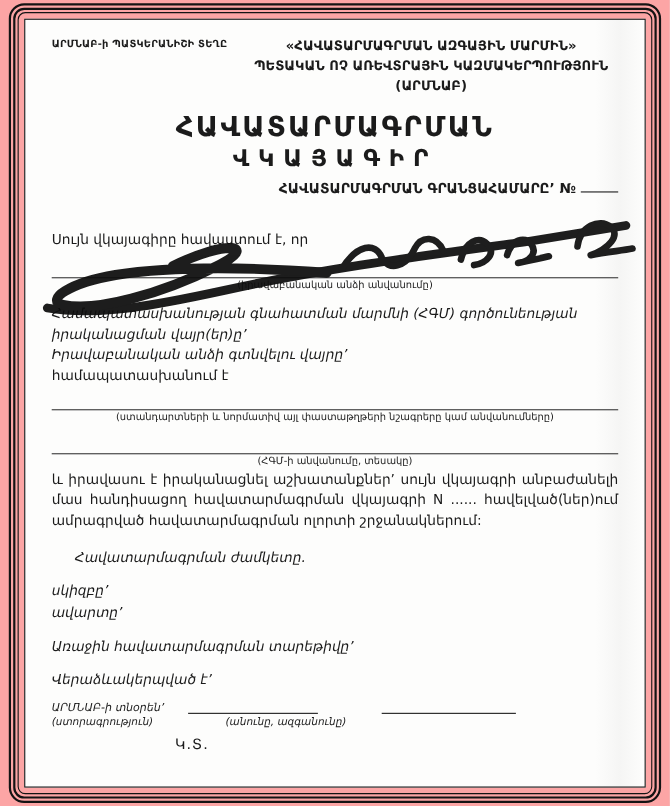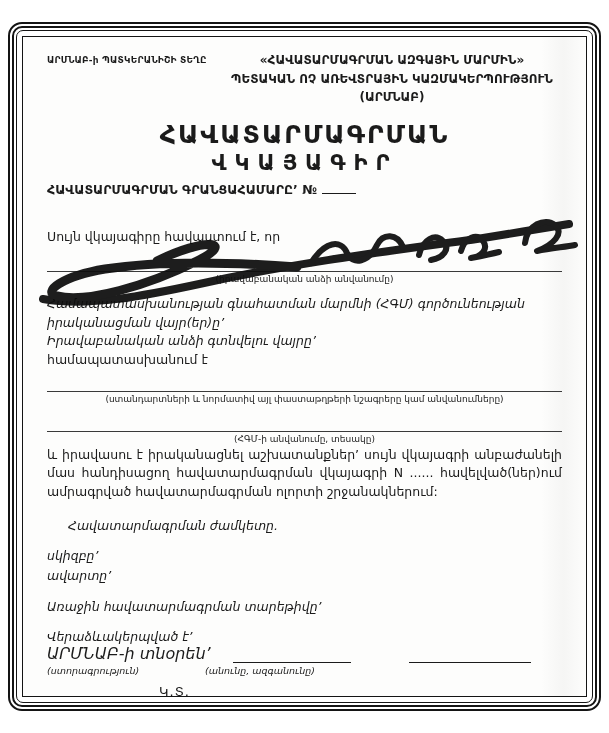--- a/index.html
+++ b/index.html
@@ -1,32 +1,32 @@
 <!DOCTYPE html>
 <html><head>
 <meta charset="utf-8">
 <style>
   * { margin:0; padding:0; box-sizing:border-box; }
   html,body { background:#e9e9e7; }
   body { font-family:"DejaVu Sans", sans-serif; color:#1b1b1b; }
-  .page { width:609px; height:733px; background:#ffffff; padding:22px 8px; position:relative; }
+  .page { width:609px; height:733px; background:#fca5a5; padding:3px 8px; position:relative; }
   .f1 { height:100%; border:2px solid #141414; border-radius:14px; padding:2px; }
   .f2 { height:100%; border:2px solid #141414; border-radius:10px; padding:2px; }
   .f3 { height:100%; border:1px solid #141414; border-radius:7px; padding:5px; }
   .content { height:100%; border:1px solid #141414; padding:12px 24px 8px 24px; position:relative; overflow:hidden; background:
     linear-gradient(90deg, rgba(0,0,0,0) 92%, rgba(120,120,120,.06) 96%, rgba(0,0,0,0) 100%), #fdfdfc; }
 
   .hdr { display:flex; align-items:flex-start; margin-top:2px; }
   .logo-ph { font-size:9px; font-weight:bold; letter-spacing:.2px; width:175px; padding-top:4px; white-space:nowrap; }
   .org { flex:1; text-align:center; font-weight:bold; font-size:12px; line-height:1.55; }
 
   .title { text-align:center; font-weight:bold; }
   .title-l1 { font-size:25px; letter-spacing:2px; margin-top:13px; }
   .title-l2 { font-size:21px; letter-spacing:8px; margin-top:2px; }
-  .subtitle { text-align:left; font-weight:bold; font-size:12.5px; margin-top:7px; }
+  .subtitle { text-align:right; font-weight:bold; font-size:12.5px; margin-top:7px; }
   .blank-sm { display:inline-block; width:34px; border-bottom:1.5px solid #1b1b1b; height:11px; vertical-align:baseline; }
 
   .txt { font-size:12.5px; }
   .it { font-style:italic; }
   .rule { border-top:1px solid #3a3a3a; height:0; }
   .cap { text-align:center; font-size:9px; color:#222; margin-top:2px; }
 
   .certify { margin-top:32px; }
   .rule1 { margin-top:27px; }
   .para1 { margin-top:11px; line-height:1.5; }
@@ -35,21 +35,21 @@
   .rule2 { margin-top:24px; }
   .requirements { margin-top:15px; }
   .rule3 { margin-top:27px; }
   .scope { margin-top:2px; line-height:1.45; text-align:justify; }
   .validity { margin-top:17px;margin-left:21px; }
   .start { margin-top:15px; }
   .end { margin-top:5px; }
   .first-acc { margin-top:16px; }
   .reissued { margin-top:15px; }
 
-  .sig-row { display:flex; align-items:flex-end; font-size:16px; }
+  .sig-row { margin-top:13px; display:flex; align-items:flex-end; font-size:10px; }
   .sig-label { font-style:italic; white-space:nowrap; }
   .sig-line { width:118px; border-bottom:1px solid #1b1b1b; margin-left:22px; }
   .sig-line2 { width:122px; border-bottom:1px solid #1b1b1b; margin-left:58px; }
   .sig-caps { display:flex; font-size:9.5px; font-style:italic; margin-top:2px; }
   .cap-sign { width:150px; }
   .cap-name { margin-left:8px; }
   .seal { font-size:13px; margin-top:8px; margin-left:112px; letter-spacing:1px; }
 
   .scribble { position:absolute; left:6px; top:166px; width:555px; height:120px; pointer-events:none; opacity:.93; }
 </style>

